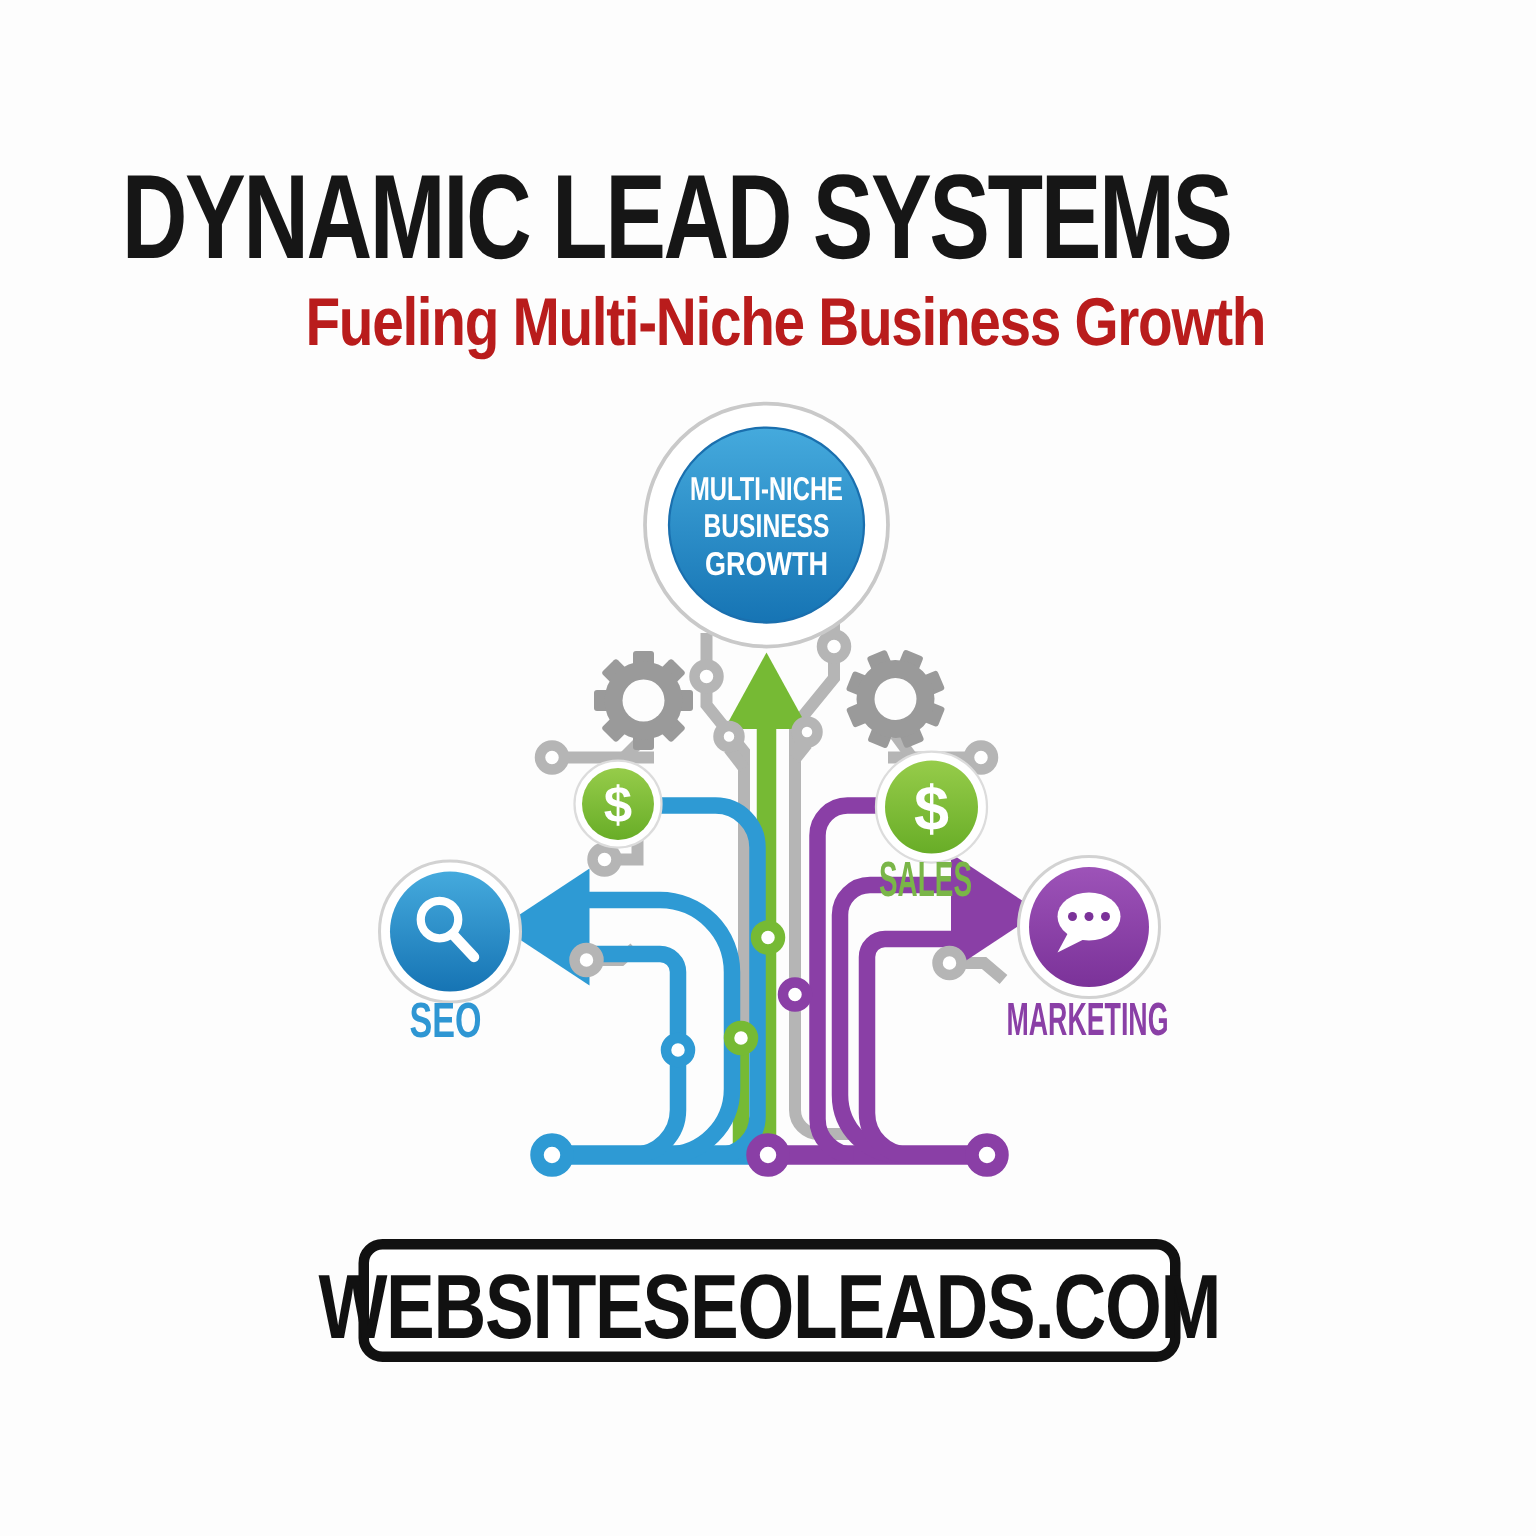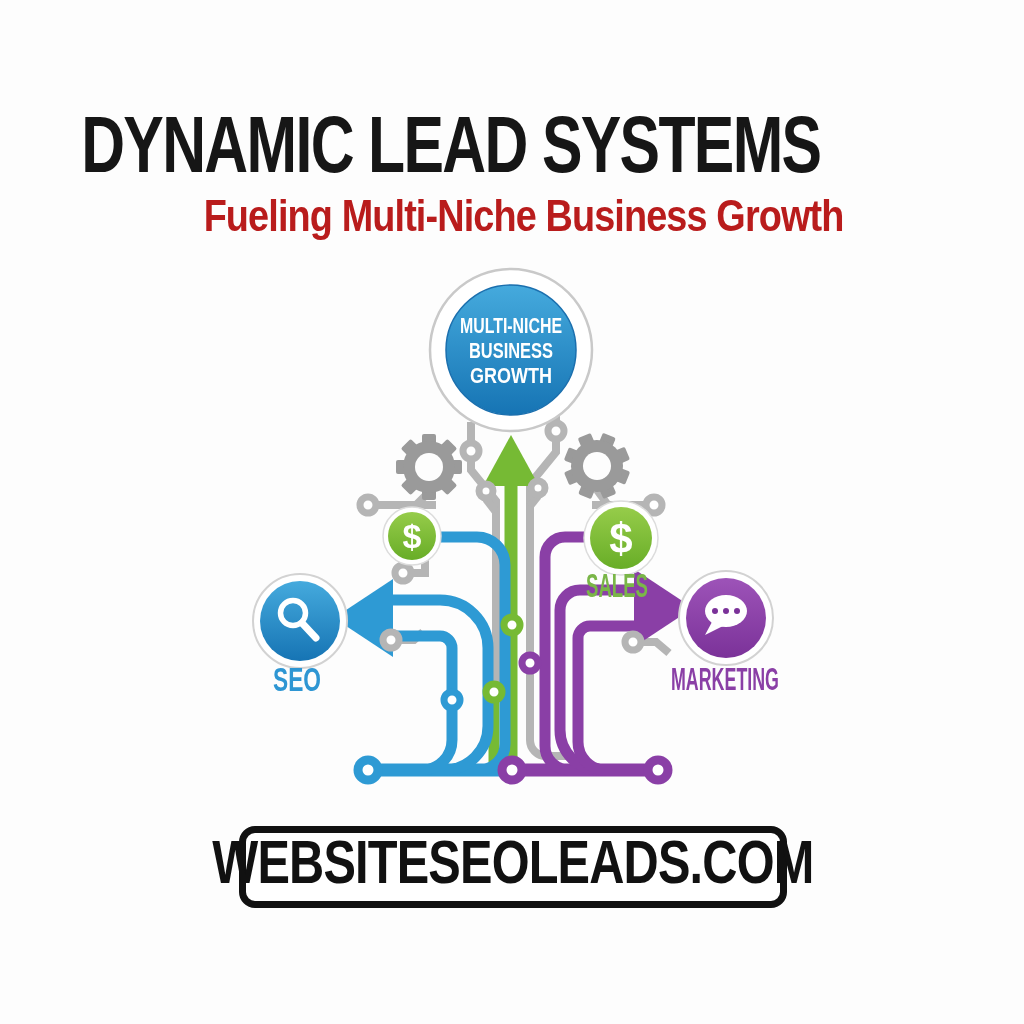--- a/index.html
+++ b/index.html
@@ -15,21 +15,21 @@
   .title .squeeze{display:inline-block;transform:scale(0.82,1.08);transform-origin:center;letter-spacing:-2px;}
   .subtitle{
     position:absolute;top:194px;left:12px;width:1024px;text-align:center;
     font-weight:bold;font-size:43px;color:#b91c1c;white-space:nowrap;line-height:1;
   }
   .subtitle .squeeze{display:inline-block;transform:scale(0.88,1.05);transform-origin:center;letter-spacing:-1px;}
   .diagram{position:absolute;left:0;top:0;width:1024px;height:1024px;}
   .footer-box{
     position:absolute;left:239px;top:826px;width:534px;height:68px;
     border:7px solid #111;border-radius:16px;background:#ffffff;
-    display:flex;align-items:flex-start;justify-content:center;
+    display:flex;align-items:flex-end;justify-content:center;
   }
   .footer-text{
     font-weight:bold;font-size:58px;color:#111;white-space:nowrap;line-height:1;
     transform:scale(0.84,1.05);transform-origin:center;letter-spacing:-1px;
   }
   .lbl{font-family:"Liberation Sans",sans-serif;font-weight:bold;}
   .wire{fill:none;stroke-linecap:butt;}
 </style>
 </head>
 <body>

